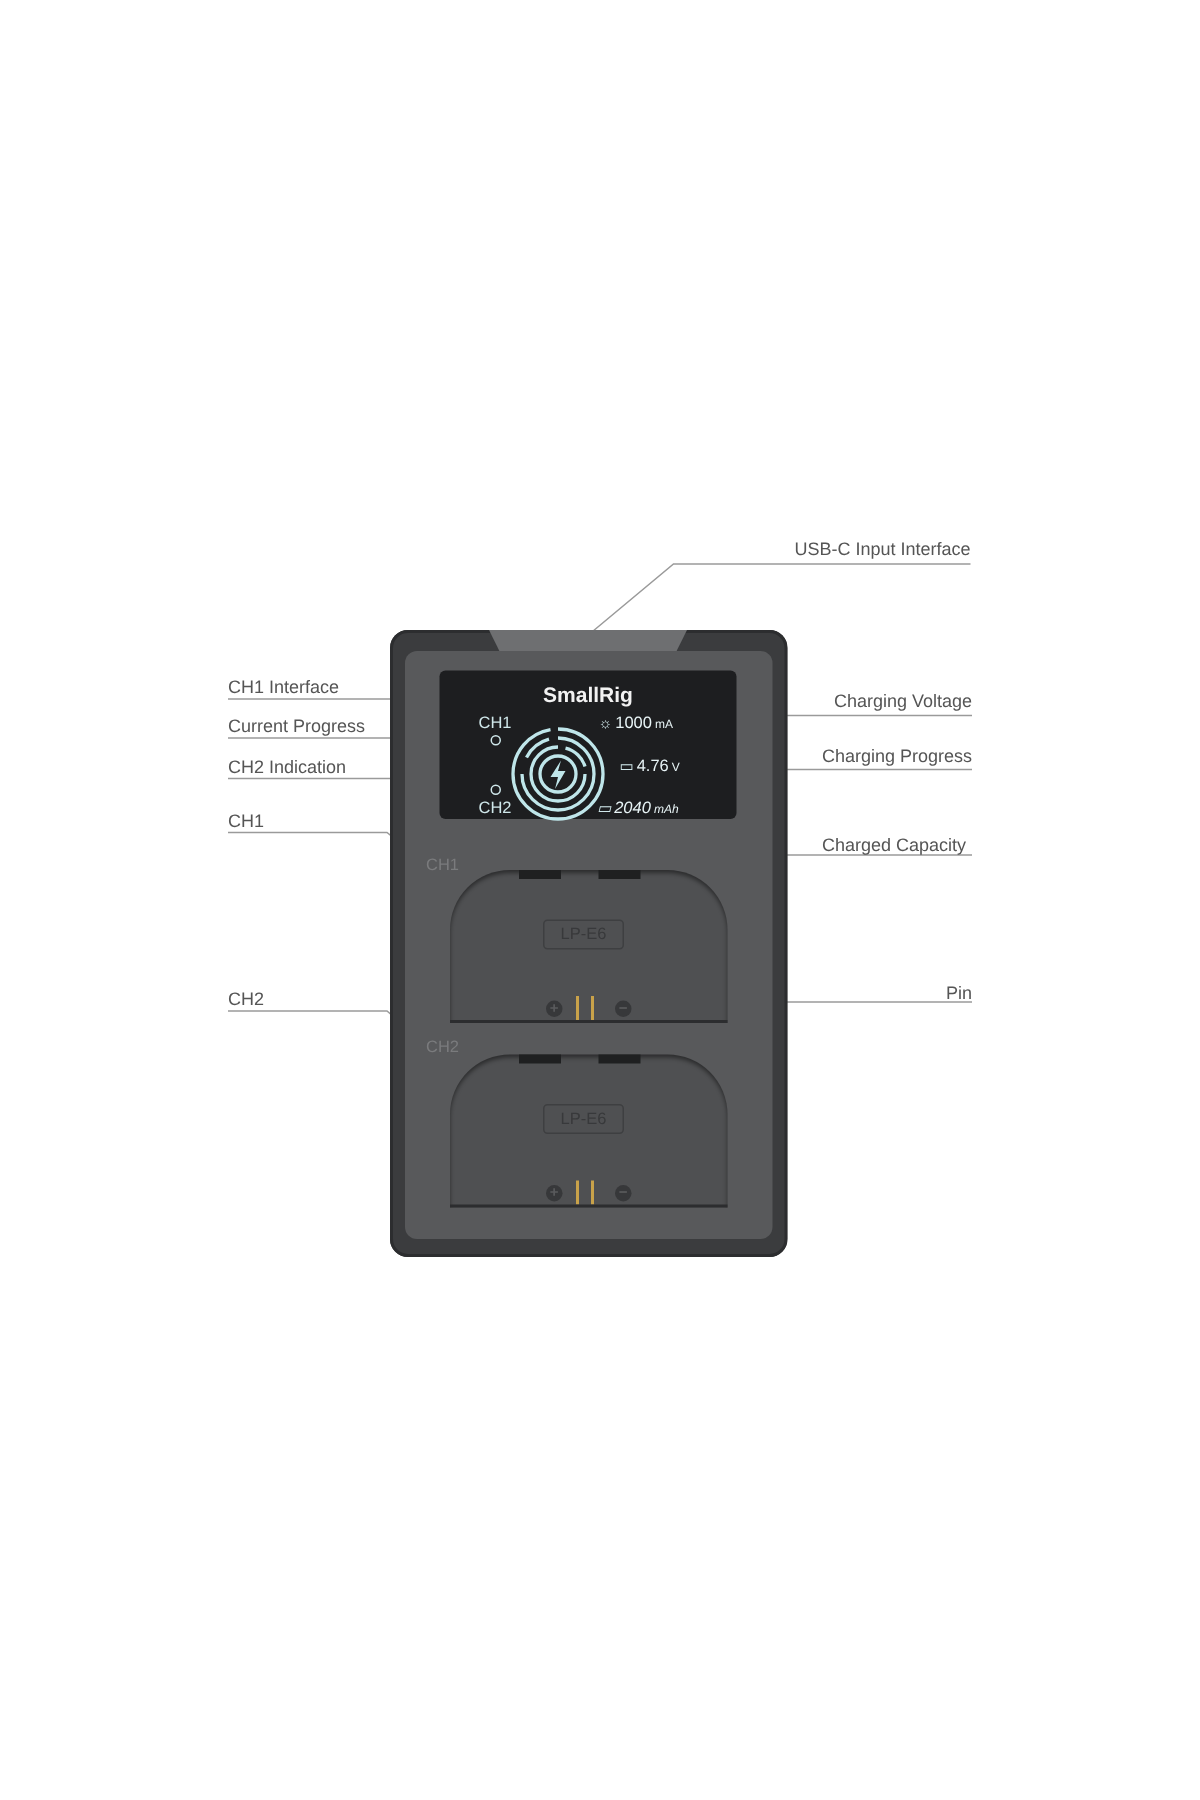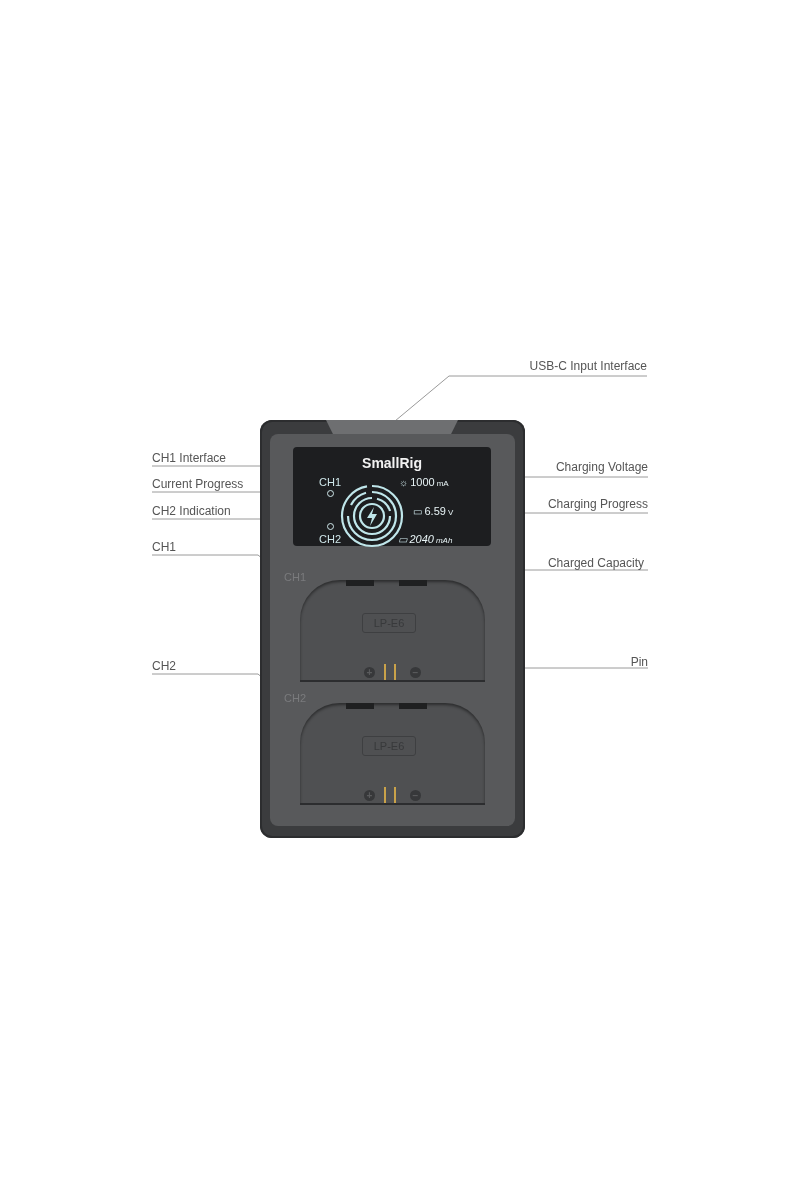--- a/index.html
+++ b/index.html
@@ -128,21 +128,21 @@
         <path d="M51 28 A18 18 0 0 0 38 15.7"></path>
         <circle cx="33" cy="33" r="12"></circle>
       </g>
       <path d="M35 24 L28 35 L33 35 L31 43 L38 31 L33 31 Z" fill="#bfe6ea"></path>
     </svg>
 
     <div class="reading" style="left:106px; top:29px;">
       <span class="ico">☼</span><span>1000</span><span class="unit">mA</span>
     </div>
     <div class="reading" style="left:120px; top:58px;">
-      <span class="ico">▭</span><span>6.59</span><span class="unit">V</span>
+      <span class="ico">▭</span><span>4.76</span><span class="unit">V</span>
     </div>
     <div class="reading" style="left:105px; top:86px;font-style:italic;">
       <span class="ico">▭</span><span>2040</span><span class="unit">mAh</span>
     </div>
   </div>
 
   <div class="slot-label" style="left:24px; top:151px;">CH1</div>
   <div class="slot" style="top:160px;">
     <div class="tab" style="left:46px;"></div>
     <div class="tab" style="left:99px;"></div>

